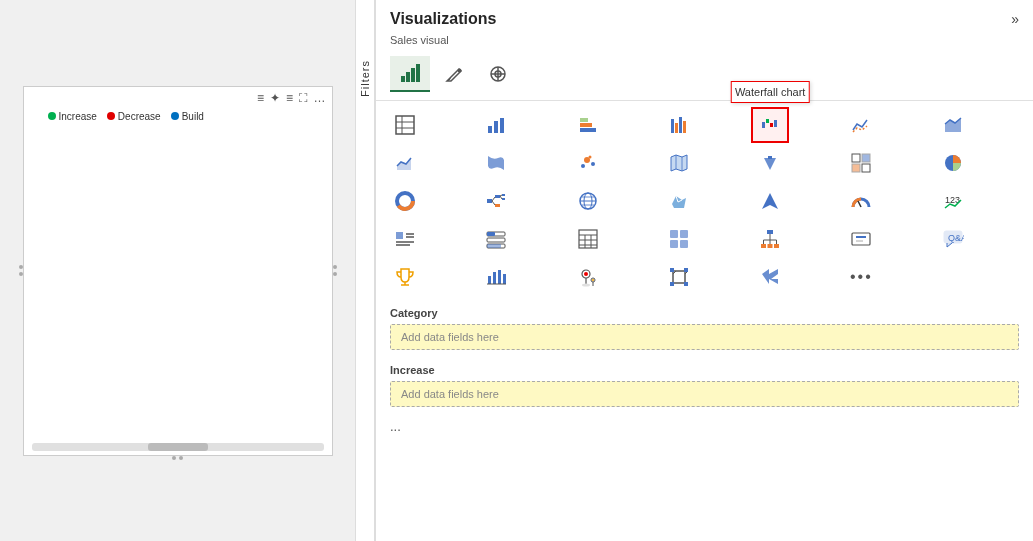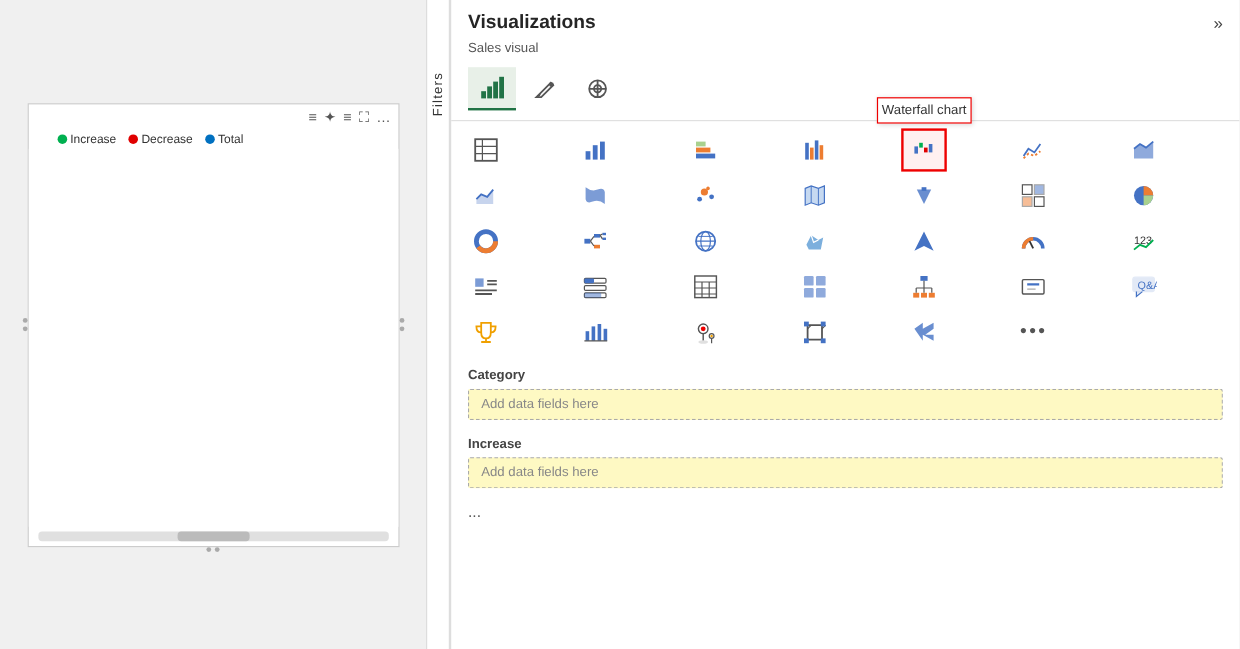--- a/index.html
+++ b/index.html
@@ -264,21 +264,21 @@
       <div class="legend-item">
         <span class="legend-dot" style="background:#00b050;"></span>
         <span>Increase</span>
       </div>
       <div class="legend-item">
         <span class="legend-dot" style="background:#e00000;"></span>
         <span>Decrease</span>
       </div>
       <div class="legend-item">
         <span class="legend-dot" style="background:#0070c0;"></span>
-        <span>Total</span>
+        <span>Build</span>
       </div>
     </div>
     <div class="chart-area"></div>
     <div class="chart-scrollbar">
       <div class="chart-scrollbar-thumb"></div>
     </div>
 
     <div style="position:absolute;top:50%;left:-6px;transform:translateY(-50%);width:6px;height:30px;display:flex;flex-direction:column;gap:3px;align-items:center;justify-content:center;">
       <div style="width:4px;height:4px;background:#aaa;border-radius:50%;"></div>
       <div style="width:4px;height:4px;background:#aaa;border-radius:50%;"></div>

